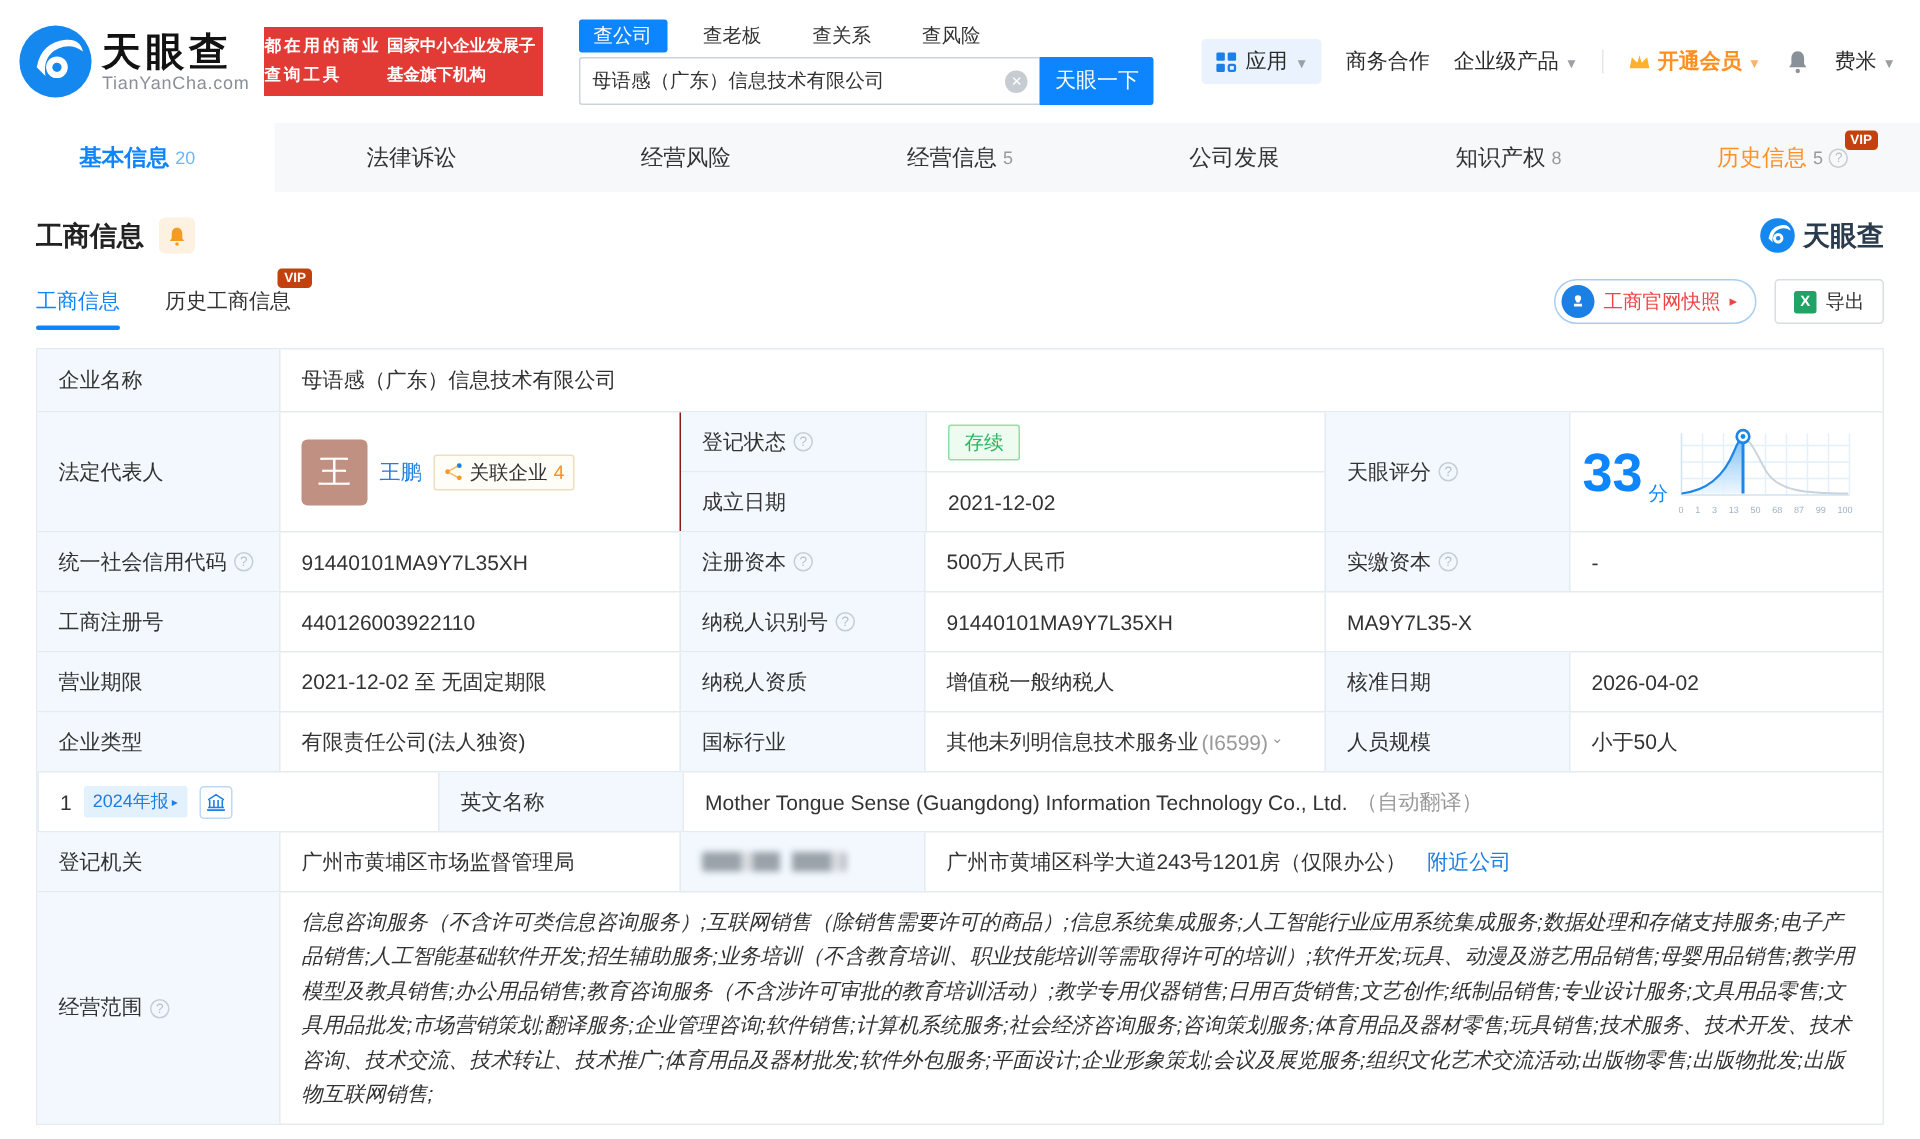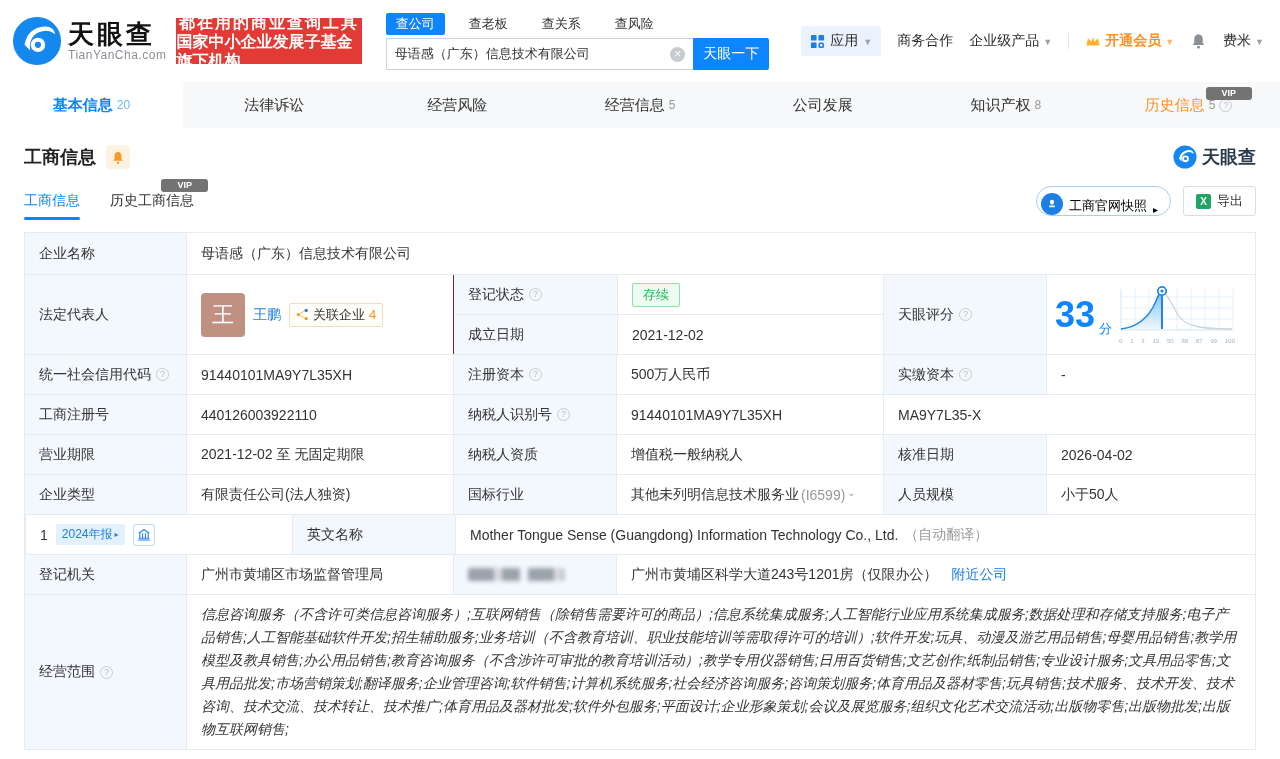--- a/index.html
+++ b/index.html
@@ -6,21 +6,21 @@
   html,body { width:1280px; background:#fff; font-family:"Liberation Sans","DejaVu Sans",sans-serif; color:#333; }
   .page { width:1280px; height:759px; overflow:hidden; position:relative; background:#fff; }
 
   
   .topbar { height:82px; display:flex; align-items:center; background:#fff; position:relative; }
   .logo { display:flex; align-items:center; margin-left:12px; cursor:pointer; }
   .logo svg { width:50px; height:50px; }
   .logo-text { margin-left:6px; }
   .logo-name { font-size:26px; font-weight:bold; color:#121212; letter-spacing:3px; line-height:28px; }
   .logo-domain { font-size:12px; color:#8a9097; letter-spacing:.5px; }
-  .banner { margin-left:10px; width:196px; height:46px; background:#e23a34; color:#fff; font-size:16px; font-weight:bold; display:flex; flex-direction:column; justify-content:center; align-items:center; line-height:19px; }
+  .banner { margin-left:10px; width:196px; height:46px; background:#e23a34; color:#fff; font-size:11px; font-weight:bold; display:flex; flex-direction:row; justify-content:center; align-items:center; line-height:19px; }
   .banner .b1 { letter-spacing:2px; }
   .searchwrap { margin-left:24px; width:406px; }
   .search-tabs { display:flex; align-items:center; gap:14px; height:24px; font-size:13px; }
   .stab { padding:2px 10px; color:#333; cursor:pointer; }
   .stab.active { background:#0d85ff; color:#fff; border-radius:2px; }
   .search-row { display:flex; height:32px; margin-top:2px; }
   .sinput { flex:1; border:1px solid #ccd3da; border-right:none; border-radius:2px 0 0 2px; display:flex; align-items:center; background:#fff; }
   .sinput input { flex:1; border:none; outline:none; font-size:13px; padding:0 8px; color:#333; font-family:inherit; background:transparent; }
   .clear-ico { width:15px; height:15px; border-radius:50%; background:#c6ccd2; color:#fff; font-size:9px; line-height:15px; text-align:center; margin-right:8px; cursor:pointer; }
   .clear-ico::after { content:"✕"; }
@@ -34,42 +34,42 @@
   .caret::after { content:"▼"; }
   .vip-entry .caret { color:#ffb36a; }
 
   
   .tabsbar { height:46px; background:#f7f8fa; display:flex; }
   .mtab { flex:1; display:flex; align-items:center; justify-content:center; gap:4px; font-size:15px; color:#333; cursor:pointer; position:relative; }
   .mtab .cnt { font-size:12px; color:#999; }
   .mtab.active { background:#fff; color:#0d85ff; font-weight:bold; }
   .mtab.active .cnt { color:#6fb5f7; font-weight:normal; }
   .mtab.orange { color:#ff9024; }
-  .vipbadge { background:#737373; color:#fff; font-size:9px; font-weight:bold; border-radius:3px; padding:1px 16px; line-height:11px; display:inline-block; }
+  .vipbadge { background:#c2410c; color:#fff; font-size:9px; font-weight:bold; border-radius:3px; padding:1px 4px; line-height:11px; display:inline-block; }
   .mtab .vipbadge { position:absolute; top:5px; right:28px; }
   .qicon { width:13px; height:13px; border:1px solid #c5cdd5; border-radius:50%; color:#b6bec6; font-size:9px; line-height:11px; text-align:center; display:inline-block; flex:none; }
   .qicon::after { content:"?"; }
 
   
   .card { background:#fff; padding:14px 24px 0 24px; position:relative; }
   .title-row { display:flex; align-items:center; height:30px; }
   .sec-title { font-size:18px; font-weight:bold; color:#222; }
   .bell-chip { width:24px; height:24px; background:#fdf1e2; border-radius:4px; margin-left:10px; display:flex; align-items:center; justify-content:center; cursor:pointer; }
   .watermark { margin-left:auto; display:flex; align-items:center; gap:5px; }
   .watermark svg { width:24px; height:24px; }
   .wm-text { font-size:18px; font-weight:bold; color:#2a3b4d; }
 
   .subtab-row { display:flex; align-items:flex-end; margin-top:16px; height:32px; }
   .subtabs { display:flex; gap:30px; font-size:14px; }
   .subtab { position:relative; padding-bottom:10px; cursor:pointer; color:#333; }
   .subtab.active { color:#0d85ff; }
   .subtab.active::after { content:""; position:absolute; left:0; right:0; bottom:0; height:3px; background:#0d85ff; border-radius:2px; }
   .subtab .vipbadge { position:absolute; top:-13px; right:-14px; }
   .actions { margin-left:auto; display:flex; gap:12px; margin-bottom:4px; }
-  .btn-snapshot { height:30px; border:1px solid #a9cdf2; border-radius:15px; background:#fff; color:#000000; font-size:13px; display:flex; align-items:flex-end; gap:6px; padding:0 12px 0 4px; cursor:pointer; font-family:inherit; }
+  .btn-snapshot { height:30px; border:1px solid #a9cdf2; border-radius:15px; background:#fff; color:#ef4444; font-size:13px; display:flex; align-items:center; gap:6px; padding:0 12px 0 4px; cursor:pointer; font-family:inherit; }
   .stamp-circ { width:22px; height:22px; border-radius:50%; background:#1b7fe4; display:flex; align-items:center; justify-content:center; }
   .tri { font-size:10px; }
   .tri::after { content:"▸"; }
   .btn-export { height:30px; border:1px solid #d9dee4; border-radius:3px; background:#fff; color:#333; font-size:13px; display:flex; align-items:center; gap:6px; padding:0 12px; cursor:pointer; font-family:inherit; }
   .xls-ico { width:15px; height:15px; background:#21a366; border-radius:2px; color:#fff; font-size:10px; font-weight:bold; line-height:15px; text-align:center; }
   .xls-ico::after { content:"X"; }
 
   
   .tbl { margin-top:12px; border:1px solid #e4ebf1; font-size:14px; }
   .tr { display:flex; border-top:1px solid #e4ebf1; }

